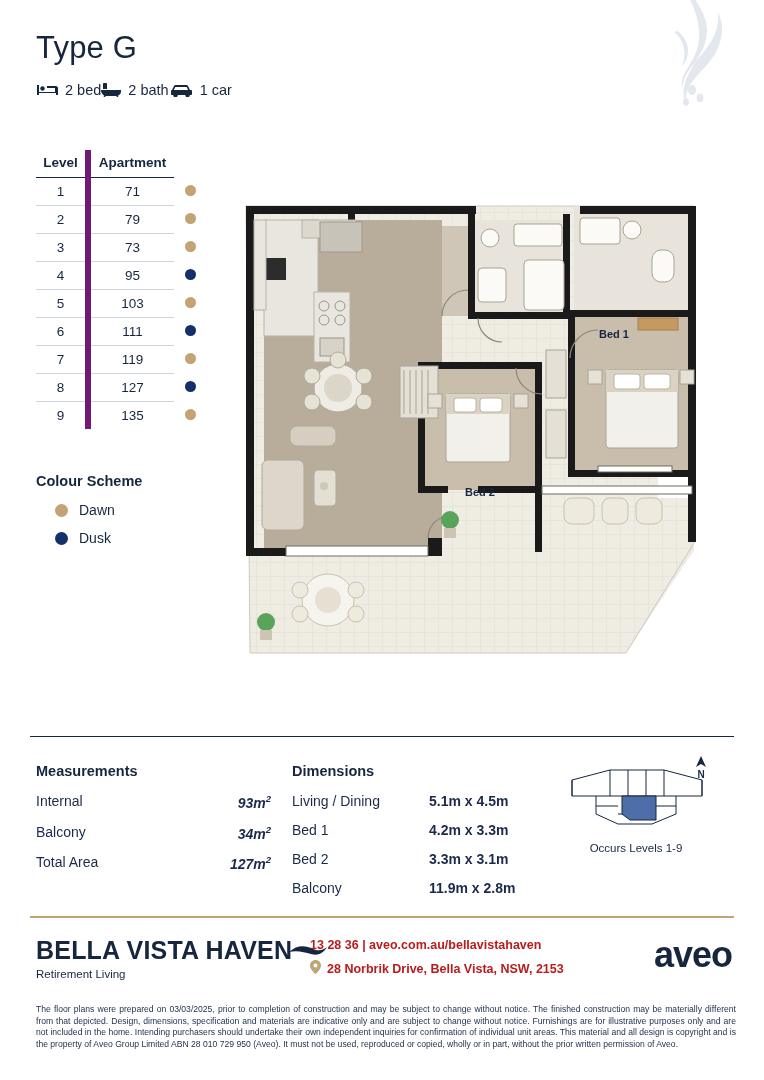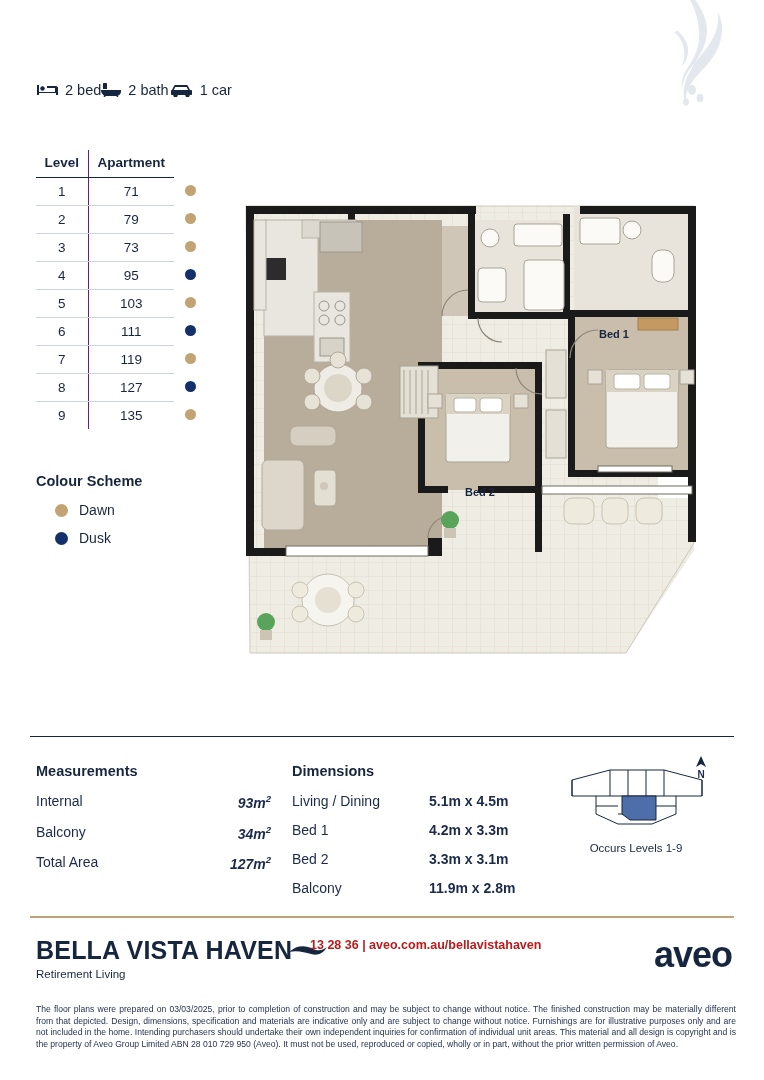--- a/index.html
+++ b/index.html
@@ -41,21 +41,21 @@
     font-size: 13.5px;
   }
   .level-table th {
     font-weight: 700; font-size: 13.5px; padding: 5px 4px 7px 4px;
     border-bottom: 1.6px solid #17263f; text-align: center; color:#17263f;
   }
   .level-table td {
     padding: 6px 4px; text-align: center;
     border-bottom: 1px solid #cdd4de; color:#17263f;
   }
-  .level-table .col-level { width: 52px; border-right: 1px solid #701a75; }
+  .level-table .col-level { width: 52px; border-right: 6px solid #701a75; }
   .level-table .col-apt { width: 86px; }
   .level-table .col-dot { width: 32px; border-bottom: none !important; }
   .dot { display:inline-block; width: 11px; height: 11px; border-radius: 50%; }
   .dot.dawn { background: #c2a373; }
   .dot.dusk { background: #13306b; }
 
   
   .cs-title {
     position: absolute; left: 36px; top: 473px;
     font-size: 14.5px; font-weight: 700; color:#17263f;text-align:right;
@@ -123,20 +123,21 @@
       <g fill="#e3e7ee">
         <path d="M62 2c6 10 10 22 11 34 1 10-1 19-5 27-3 6-7 11-10 17-2 5-3 10-2 15 1-9 5-17 11-24 7-9 15-17 20-27 4-8 6-17 5-26 4 8 5 17 3 26-2 11-8 20-15 28-6 7-13 13-17 21-3 6-4 12-3 18-3-7-3-15-1-22 3-10 9-18 14-27 5-8 8-17 8-26 0-12-7-23-13-32-2-1-4-2-6-3z"></path>
         <path d="M48 38c5 4 9 10 10 17 1 6 0 12-2 17 4-4 6-10 6-16 0-8-5-14-10-19l-4 1z"></path>
         <ellipse cx="66" cy="96" rx="4" ry="5"></ellipse>
         <ellipse cx="74" cy="104" rx="3.4" ry="4.2"></ellipse>
         <ellipse cx="60" cy="108" rx="3" ry="3.8"></ellipse>
       </g>
     </svg>
   </div>
 
+  <div class="title">Type G</div>
 
   <div class="specs">
     <div class="spec">
       <span>
         <svg width="22" height="14" viewBox="0 0 22 14">
             <path fill="#17263f" d="M1 2h2v7h16v-4h-8V3h9c1 0 2 1 2 2v7h-2v-2H3v2H1z"></path>
             <circle fill="#17263f" cx="6.5" cy="5.5" r="2.2"></circle>
           </svg>
       </span>
       <span>2 bed</span>
@@ -450,19 +451,27 @@
     <div class="sub">Retirement Living</div>
     <span class="swoosh">
       <svg width="38" height="16" viewBox="0 0 38 16">
           <path fill="#17263f" d="M0 8c8-7 16-7 24-3 5 2 9 2 14-2-4 7-10 9-16 7-7-2-14-4-22-2z"></path>
         </svg>
     </span>
   </div>
 
   <div class="contact">
     <div>13 28 36 | aveo.com.au/bellavistahaven</div>
+    <div class="line2">
+      <span>
+        <svg width="11" height="14" viewBox="0 0 11 14">
+            <path fill="#c2a373" d="M5.5 0C2.5 0 0 2.4 0 5.4 0 9.4 5.5 14 5.5 14S11 9.4 11 5.4C11 2.4 8.5 0 5.5 0zm0 7.4a2 2 0 110-4 2 2 0 010 4z"></path>
+          </svg>
+      </span>
+      <span>28 Norbrik Drive, Bella Vista, NSW, 2153</span>
+    </div>
   </div>
 
   <div class="aveo">aveo</div>
 
   <div class="disclaimer">The floor plans were prepared on 03/03/2025, prior to completion of construction and may be subject to change without notice. The finished construction may be materially different from that depicted. Design, dimensions, specification and materials are indicative only and are subject to change without notice. Furnishings are for illustrative purposes only and are not included in the home. Intending purchasers should undertake their own independent inquiries for confirmation of individual unit areas. This material and all design is copyright and is the property of Aveo Group Limited ABN 28 010 729 950 (Aveo). It must not be used, reproduced or copied, wholly or in part, without the prior written permission of Aveo.</div>
 
 </div>
 
 </body></html>

